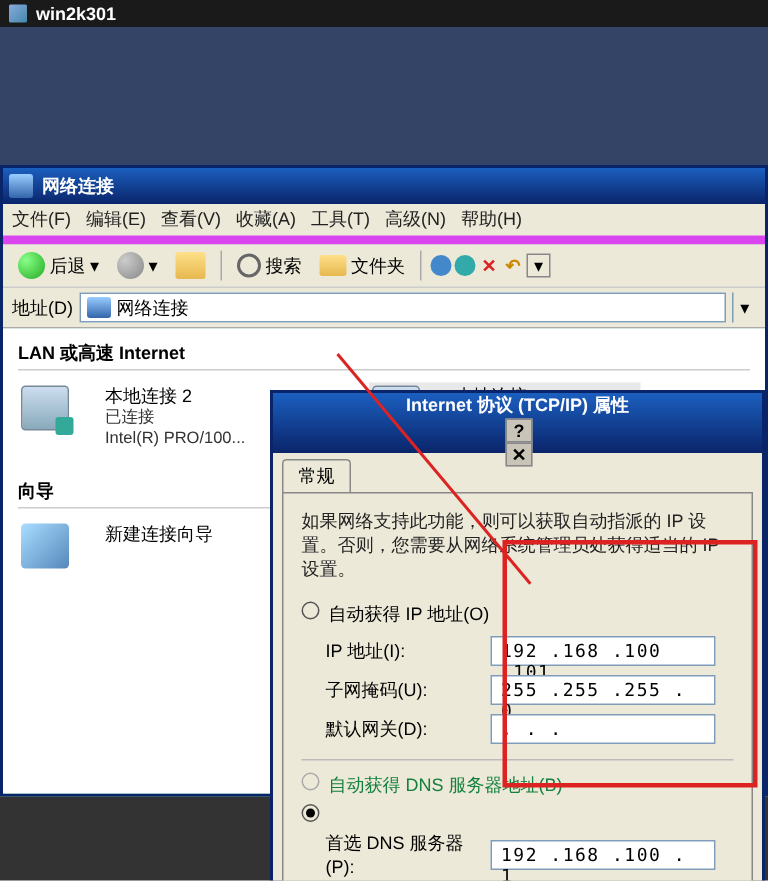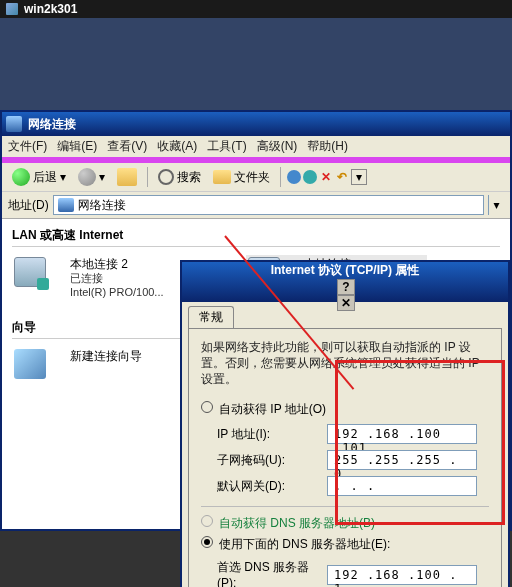--- a/index.html
+++ b/index.html
@@ -195,21 +195,20 @@
     </div>
 
     <div class="divider"></div>
 
     <div class="radio-row">
       <span class="radio disabled"></span>
       <span class="radio-label disabled">自动获得 DNS 服务器地址(B)</span>
     </div>
     <div class="radio-row">
       <span class="radio checked"></span>
-      <span>使用下面的 DNS 服务器地址(E):</span>
     </div>
     <div class="field-row">
       <span class="field-label">首选 DNS 服务器(P):</span>
       <div class="ip-input">192 .168 .100 .  1</div>
     </div>
 
   </div>
 </div>
 
 <div class="annotation" style="left:335px; top:360px; width:170px; height:165px;"></div>

